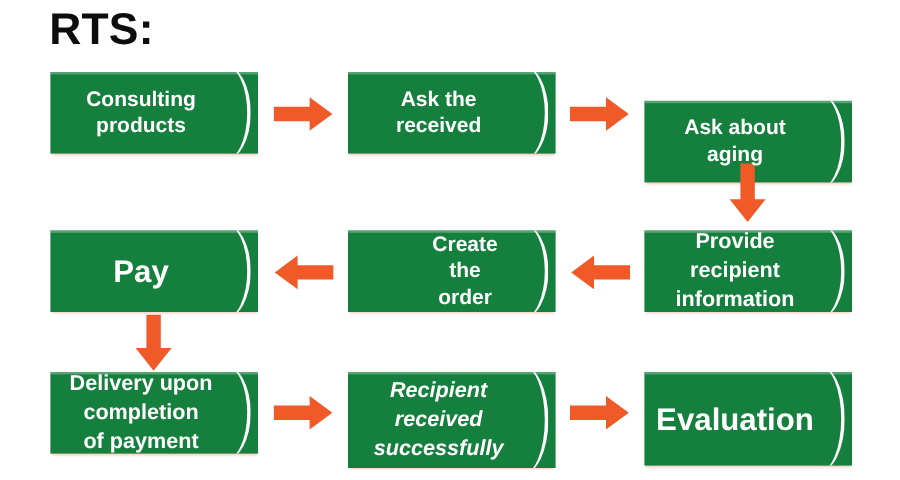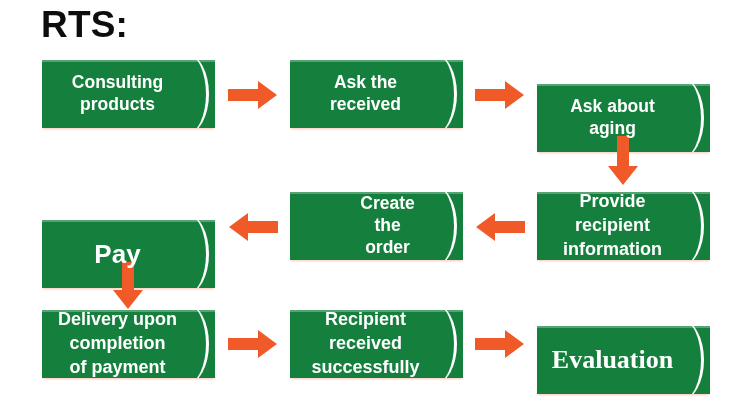--- a/index.html
+++ b/index.html
@@ -105,21 +105,21 @@
     <span class="label">Ask the
 received</span>
   </div>
 
   <div class="node size-md" style="left:537px; top:60px; width:173px; height:68px;margin-top:24px;">
     <span class="arc"></span>
     <span class="label">Ask about
 aging</span>
   </div>
 
-  <div class="node size-lg" style="left:42px; top:192px; width:173px; height:68px;margin-top:28px;">
+  <div class="node size-lg" style="left:42px; top:192px; width:173px; height:68px;">
     <span class="arc"></span>
     <span class="label">Pay</span>
   </div>
 
   <div class="node size-md" style="left:290px; top:192px; width:173px; height:68px;padding-left:44px;">
     <span class="arc"></span>
     <span class="label">Create the
 order</span>
   </div>
 
@@ -129,27 +129,27 @@
 information</span>
   </div>
 
   <div class="node size-sm" style="left:42px; top:310px; width:173px; height:68px;">
     <span class="arc"></span>
     <span class="label">Delivery upon
 completion
 of payment</span>
   </div>
 
-  <div class="node size-sm" style="left:290px; top:310px; width:173px; height:68px;">
+  <div class="node size-sm" style="left:290px; top:310px; width:173px; height:80px;font-style:italic;">
     <span class="arc"></span>
     <span class="label">Recipient received
 successfully</span>
   </div>
 
-  <div class="node size-lg" style="left:537px; top:326px; width:173px; height:68px;font-family:Liberation Serif, serif;">
+  <div class="node size-lg" style="left:537px; top:310px; width:173px; height:78px;">
     <span class="arc"></span>
     <span class="label">Evaluation</span>
   </div>
 
   <div class="arrow" style="left:228px; top:79px;">
     <svg width="50" height="32" viewBox="0 0 50 32" aria-hidden="true">
       <path d="M0,10 L30,10 L30,2 L49,16 L30,30 L30,22 L0,22 Z" fill="#f05a28"></path>
     </svg>
   </div>
 

